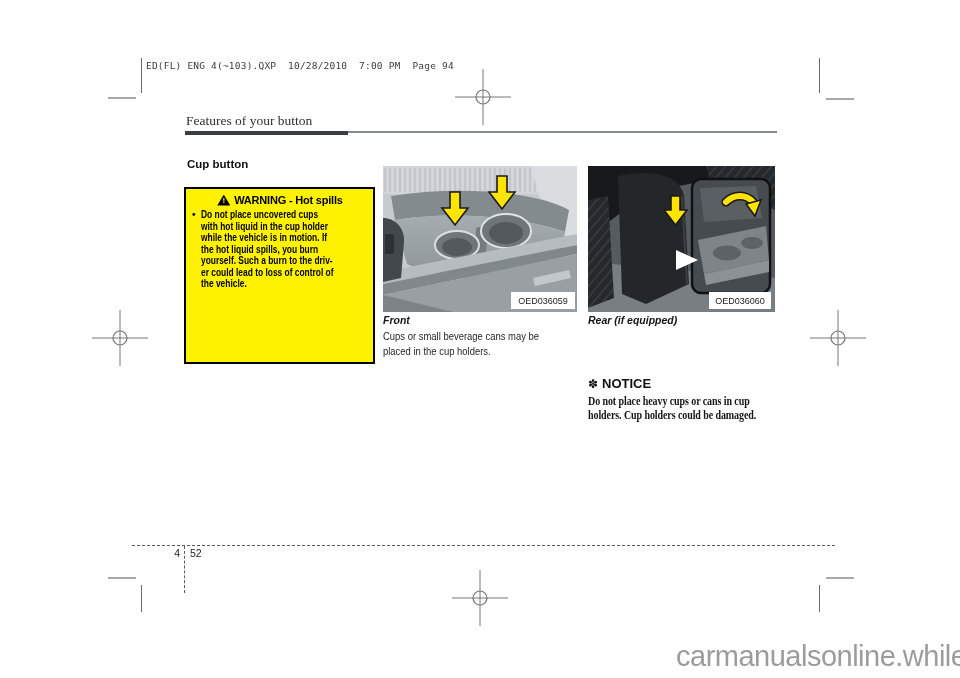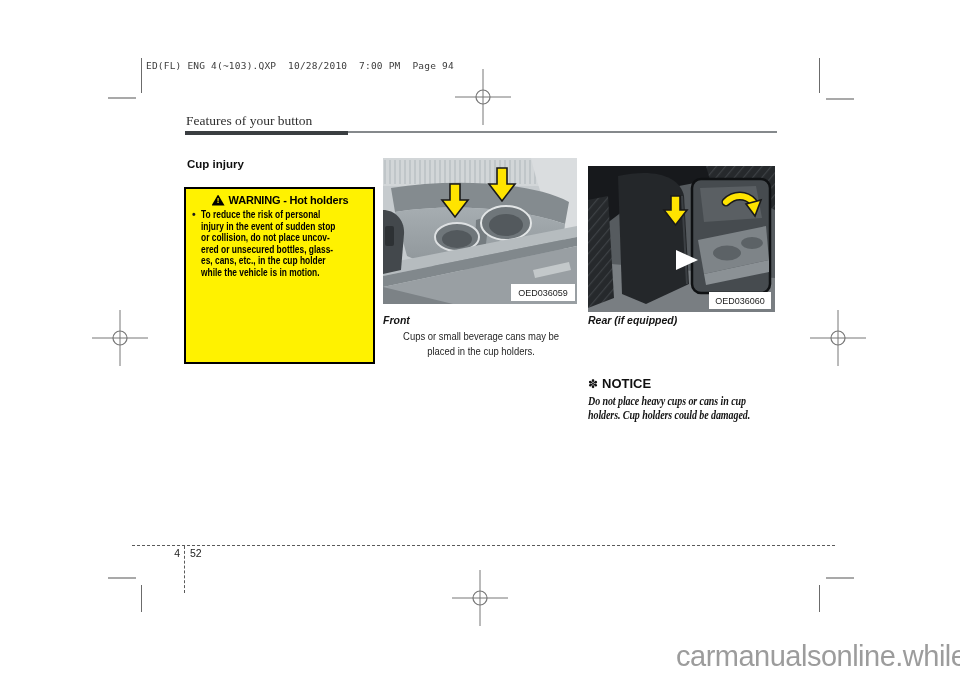--- a/index.html
+++ b/index.html
@@ -39,29 +39,29 @@
     font-size:10.5px;font-weight:bold;line-height:11.5px;}
   .warn-text{display:inline-block;width:212px;transform:scaleX(0.80);transform-origin:0 0;
     font-size:10.5px;font-weight:bold;line-height:11.5px;color:#000;white-space:pre-line;}
 
   
   .figure{position:absolute;}
   .figure svg{display:block;}
 
   
   .caption{position:absolute;font-size:10.5px;font-weight:bold;font-style:italic;color:#151515;text-align:right;}
-  .bodytext{position:absolute;font-size:10.5px;line-height:14.6px;color:#1f1f1f;text-align:center;}
+  .bodytext{position:absolute;font-size:10.5px;line-height:14.6px;color:#1f1f1f;}
   .bodytext span{display:inline-block;width:218px;transform:scaleX(0.9);transform-origin:0 0;
     white-space:pre-line;}
 
   .notice-head{position:absolute;left:588px;top:376px;font-size:13px;font-weight:bold;color:#111;
     display:flex;align-items:center;gap:4px;}
   .notice-sym{font-size:12px;font-weight:normal;}
   .notice-body{position:absolute;left:588px;top:395px;
-    font-family:"Liberation Serif",serif;font-weight:bold;font-size:11.5px;line-height:13.8px;color:#151515;font-style:italic;}
+    font-family:"Liberation Serif",serif;font-weight:bold;font-size:11.5px;line-height:13.8px;color:#151515;}
   .notice-body span{display:inline-block;width:232px;transform:scaleX(0.87);transform-origin:0 0;
     white-space:pre-line;letter-spacing:-0.1px;}
 
   
   .foot-dotted{position:absolute;left:132px;top:545px;width:703px;height:0;border-top:1px dashed #5a5a5a;}
   .foot-vdot{position:absolute;left:184px;top:546px;height:47px;width:0;border-left:1px dashed #5a5a5a;}
   .foot-num{position:absolute;top:547px;font-size:10.5px;color:#222;}
   .foot-chapter{left:162px;width:18px;text-align:right;}
   .foot-page{left:190px;}
   .watermark{position:absolute;left:676px;top:640px;font-size:29px;color:#9C9C9C;
@@ -101,40 +101,41 @@
     <line x1="28" y1="0" x2="28" y2="56" stroke="#777" stroke-width="1"></line>
     <circle cx="28" cy="28" r="7" fill="none" stroke="#777" stroke-width="1.2"></circle>
   </svg>
 
   <div class="print-header">ED(FL) ENG 4(~103).QXP  10/28/2010  7:00 PM  Page 94</div>
 
   <div class="section-title">Features of your button</div>
   <div class="rule-dark"></div>
   <div class="rule-light"></div>
 
-  <div class="cup-heading">Cup injury</div>
+  <div class="cup-heading">Cup button</div>
 
   <div class="warnbox">
     <div class="warn-title">
       <span class="warn-tri">!</span>
-      <span>WARNING - Hot holders</span>
+      <span>WARNING - Hot spills</span>
     </div>
     <ul>
       <li>
-        <span class="warn-text">To reduce the risk of personal
-injury in the event of sudden stop
-or collision, do not place uncov-
-ered or unsecured bottles, glass-
-es, cans, etc., in the cup holder
-while the vehicle is in motion.</span>
+        <span class="warn-text">Do not place uncovered cups
+with hot liquid in the cup holder
+while the vehicle is in motion. If
+the hot liquid spills, you burn
+yourself. Such a burn to the driv-
+er could lead to loss of control of
+the vehicle.</span>
       </li>
     </ul>
   </div>
 
-  <div class="figure" style="left:383px;top:158px">
+  <div class="figure" style="left:383px;top:166px">
     <svg width="194" height="146" viewBox="0 0 194 146">
       <defs>
         <pattern id="fabp" width="5" height="28" patternUnits="userSpaceOnUse">
           <rect width="5" height="28" fill="#d2d6d8"></rect>
           <path d="M2 2 V26" stroke="#bcc2c5" stroke-width="1.6"></path>
         </pattern>
         <linearGradient id="consg" x1="0" y1="0" x2="0" y2="1">
           <stop offset="0" stop-color="#a6adb1"></stop>
             <stop offset="1" stop-color="#8d9498"></stop>
         </linearGradient>

